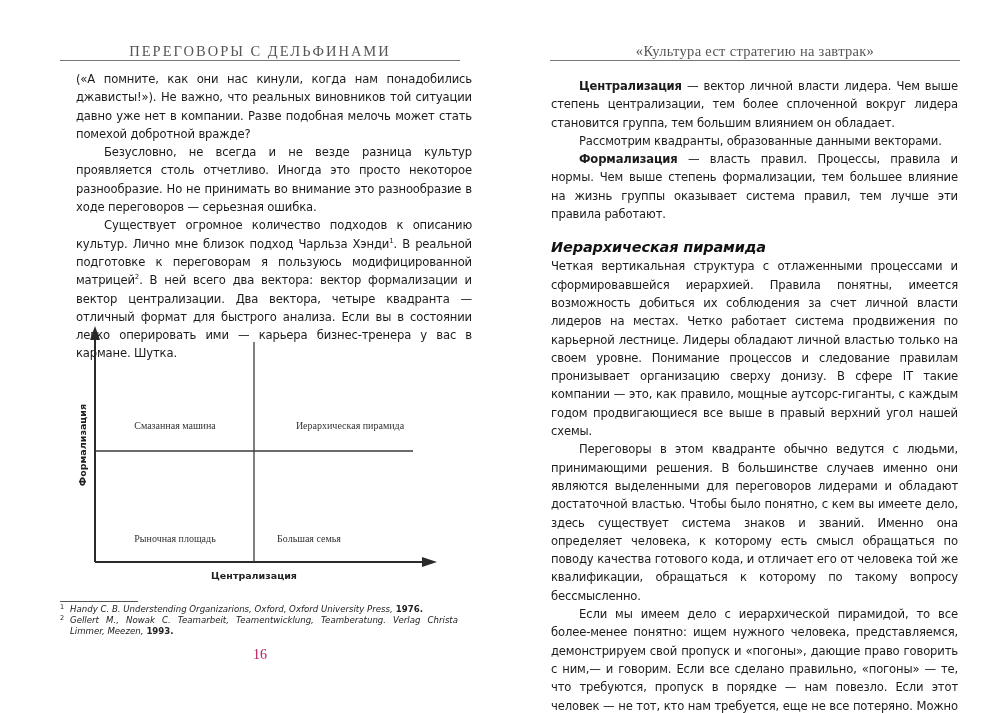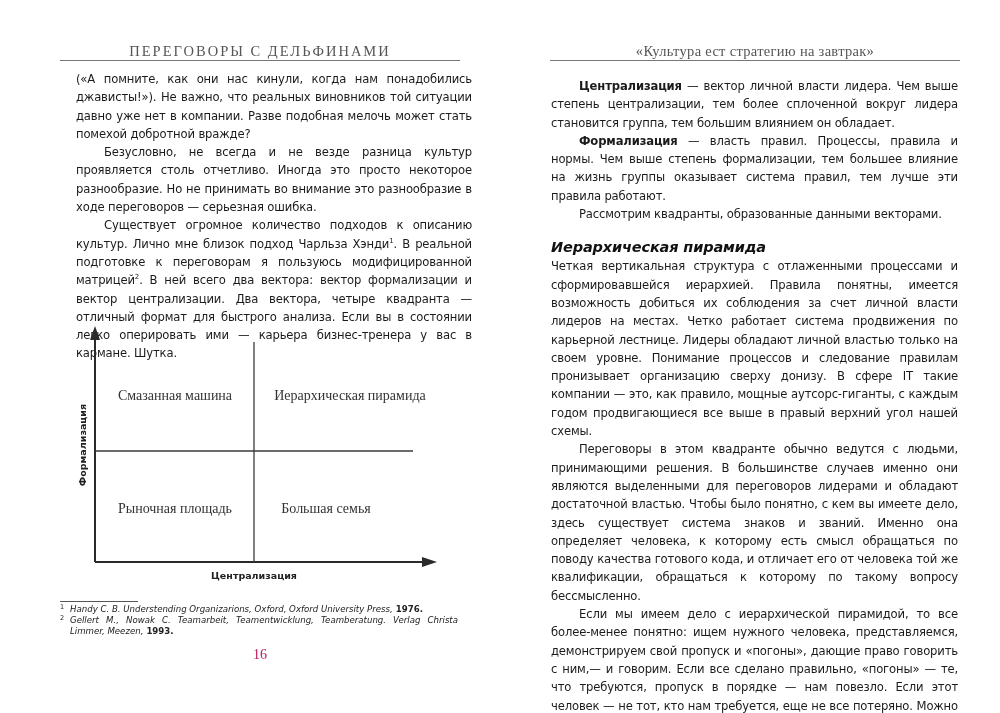--- a/index.html
+++ b/index.html
@@ -34,21 +34,21 @@
   .section-title {
     font-family: "DejaVu Sans", "Liberation Sans", sans-serif;
     font-weight: bold; font-style: italic; font-size: 14.5px;
     margin: 15px 0 1px 0; line-height: 18px; color: #111;
   }
 
   .diagram { position: absolute; left: 60px; top: 320px; width: 400px; height: 270px; }
   .diagram svg { position: absolute; left: 0; top: 0; }
   .q-label {
     position: absolute; font-family: "Liberation Serif", "DejaVu Serif", serif;
-    font-size: 14px; color: #333; white-space: nowrap; transform: translateX(-50%);
+    font-size: 10px; color: #333; white-space: nowrap; transform: translateX(-50%); margin-top: 32px;
   }
   .axis-label {
     position: absolute; font-family: "DejaVu Sans", "Liberation Sans", sans-serif;
     font-weight: bold; font-size: 9.5px; color: #222; white-space: nowrap;
   }
   .axis-label.y { transform: translate(-50%, -50%) rotate(-90deg); }
   .axis-label.x { transform: translateX(-50%); }
 
   .fn-rule { position: absolute; left: 60px; top: 601px; width: 78px; border-top: 1px solid #555; }
   .footnotes {
@@ -89,21 +89,21 @@
 
       <line x1="35" y1="242" x2="365" y2="242" stroke="#2a2a2a" stroke-width="2"></line>
       <polygon points="377,242 362,237 362,247" fill="#2a2a2a"></polygon>
 
       <line x1="194" y1="22" x2="194" y2="242" stroke="#3a3a3a" stroke-width="1.3"></line>
       <line x1="35" y1="131" x2="353" y2="131" stroke="#3a3a3a" stroke-width="1.3"></line>
     </svg>
     <div class="q-label" style="left:115px; top:68px;">Смазанная машина</div>
     <div class="q-label" style="left:290px; top:68px;">Иерархическая пирамида</div>
     <div class="q-label" style="left:115px; top:181px;">Рыночная площадь</div>
-    <div class="q-label" style="left:266px; top:181px;">Большая семья</div>
+    <div class="q-label" style="left:249px; top:181px;">Большая семья</div>
     <div class="axis-label y" style="left:22px; top:125px;">Формализация</div>
     <div class="axis-label x" style="left:194px; top:250px;">Централизация</div>
   </div>
 
   <div class="fn-rule"></div>
   <div class="footnotes">
     <div class="footnote">
       <span class="fn-num">1</span>
       <span class="fn-text">Handy C. B. Understending Organizarions, Oxford, Oxford University Press,</span><span class="fn-year"> 1976.</span>
     </div>
@@ -115,22 +115,22 @@
 
   <div class="page-num">16</div>
 </div>
 
 <div class="page right">
   <div class="running-head">«Культура ест стратегию на завтрак»</div>
   <div class="head-rule"></div>
 
   <div class="body-text">
     <p class="ind"><b>Централизация</b><span> — вектор личной власти лидера. Чем выше степень централизации, тем более сплоченной вокруг лидера становится группа, тем большим влиянием он обладает.</span></p>
+    <p class="ind">Рассмотрим квадранты, образованные данными векторами.</p>
     <p class="ind"><b>Формализация</b><span> — власть правил. Процессы, правила и нормы. Чем выше степень формализации, тем большее влияние на жизнь группы оказывает система правил, тем лучше эти правила работают.</span></p>
-    <p class="ind">Рассмотрим квадранты, образованные данными векторами.</p>
 
     <div class="section-title">Иерархическая пирамида</div>
     <p>Четкая вертикальная структура с отлаженными процессами и сформировавшейся иерархией. Правила понятны, имеется возможность добиться их соблюдения за счет личной власти лидеров на местах. Четко работает система продвижения по карьерной лестнице. Лидеры обладают личной властью только на своем уровне. Понимание процессов и следование правилам пронизывает организацию сверху донизу. В сфере IT такие компании — это, как правило, мощные аутсорс-гиганты, с каждым годом продвигающиеся все выше в правый верхний угол нашей схемы.</p>
     <p class="ind">Переговоры в этом квадранте обычно ведутся с людьми, принимающими решения. В большинстве случаев именно они являются выделенными для переговоров лидерами и обладают достаточной властью. Чтобы было понятно, с кем вы имеете дело, здесь существует система знаков и званий. Именно она определяет человека, к которому есть смысл обращаться по поводу качества готового кода, и отличает его от человека той же квалификации, обращаться к которому по такому вопросу бессмысленно.</p>
     <p class="ind">Если мы имеем дело с иерархической пирамидой, то все более-менее понятно: ищем нужного человека, представляемся, демонстрируем свой пропуск и «погоны», дающие право говорить с ним,— и говорим. Если все сделано правильно, «погоны» — те, что требуются, пропуск в порядке — нам повезло. Если этот человек — не тот, кто нам требуется, еще не все потеряно. Можно воспользоваться им в качестве проводника, который поможет пробраться через весь архипелаг именно к тому острову, который нам нужен. Если повезет, и мы заручились его поддержкой, и тот, кто способен разрешить нашу проблему, не с враждебного острова,— ура!</p>
   </div>
 
 </div>
 
 </body></html>

